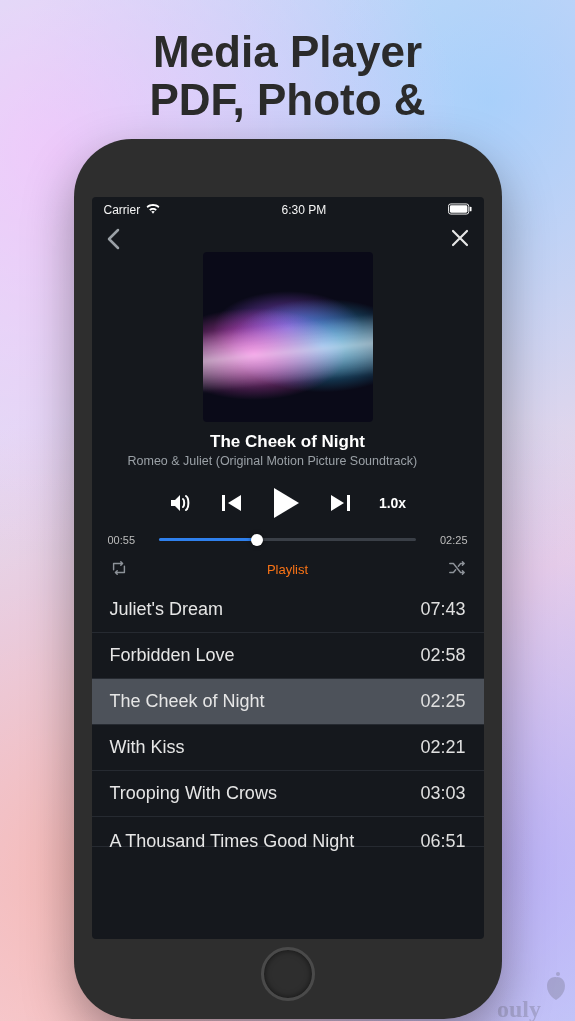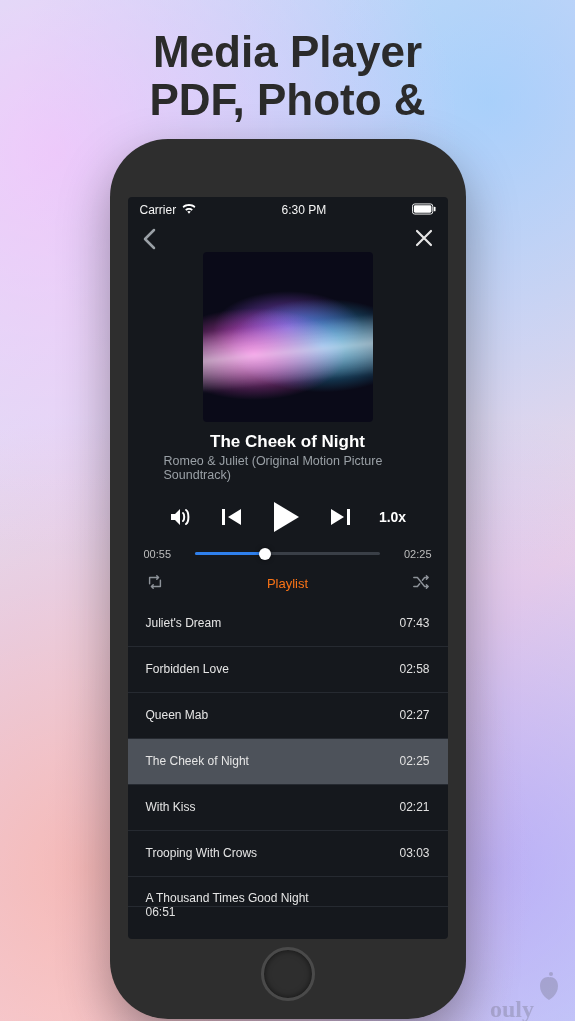--- a/index.html
+++ b/index.html
@@ -14,21 +14,21 @@
       linear-gradient(135deg, #d7eaf5, #e5d8f5 40%, #f5d8e5 70%, #d8dff5);
   }
   .promo-title {
     position: relative; z-index: 2;
     text-align: center;
     font-size: 44px; font-weight: 700; line-height: 1.1;
     color: #2b2b2b; padding-top: 28px;
   }
   .phone {
     position: relative; z-index: 2;
-    width: 356px; height: 880px;
+    width: 428px; height: 880px;
     margin: 14px auto 2px;
     background: #2e2e2e;
     border-radius: 58px;
     padding: 58px 18px 80px;
     box-shadow: 0 20px 50px rgba(0,0,0,0.35);
   }
   .screen {
     width: 100%; height: 100%;
     background: #15181d;
     border-radius: 4px;
@@ -81,35 +81,36 @@
   .list-header {
     display:flex; justify-content:space-between; align-items:center;
     padding: 14px 18px 8px; color:#f97316; font-size:13px;
   }
   .list-header .lh-icon { cursor:pointer; }
   .playlist { flex:1; overflow:hidden; }
   .row {
     display:flex; justify-content:space-between; align-items:center;
     padding: 0 18px; height: 46px;
     border-bottom: 1px solid #262a31;
-    font-size: 12px; color:#e6e6e6;
+    font-size: 18px; color:#e6e6e6;
     cursor:pointer;
+    gap:29px;
   }
   .row.active { background:#4d525a; }
   .row .dur { color:#e0e0e0; font-variant-numeric: tabular-nums; }
-  .row.cut { height:30px; align-items:flex-start; padding-top:14px;flex-direction:column; }
+  .row.cut { height:30px; align-items:flex-start; padding-top:14px; }
   .home-btn {
     position:absolute; left:50%; bottom:18px; transform:translateX(-50%);
     width:54px; height:54px; border-radius:50%;
     border:3px solid #4a4a4a; background:#2e2e2e;
     box-shadow: inset 0 0 6px rgba(0,0,0,0.6);
     cursor:pointer;
   }
   .watermark {
-    position:absolute; right:7px; bottom:0; z-index:3;
+    position:absolute; right:0; bottom:0; z-index:3;
     color: rgba(60,60,60,0.25); font-size:30px; font-weight:700;
     font-family: Georgia, serif;
   }
   .watermark svg { display:block; }
 </style>
 </head>
 <body>
 
 <div class="page-bg"></div>
 
@@ -210,24 +211,20 @@
     </div>
 
     <div class="playlist">
       <div class="row">
         <span>Juliet's Dream</span>
         <span class="dur">07:43</span>
       </div>
       <div class="row">
         <span>Forbidden Love</span>
         <span class="dur">02:58</span>
-      </div>
-      <div class="row">
-        <span>Queen Mab</span>
-        <span class="dur">02:27</span>
       </div>
       <div class="row active">
         <span>The Cheek of Night</span>
         <span class="dur">02:25</span>
       </div>
       <div class="row">
         <span>With Kiss</span>
         <span class="dur">02:21</span>
       </div>
       <div class="row">

